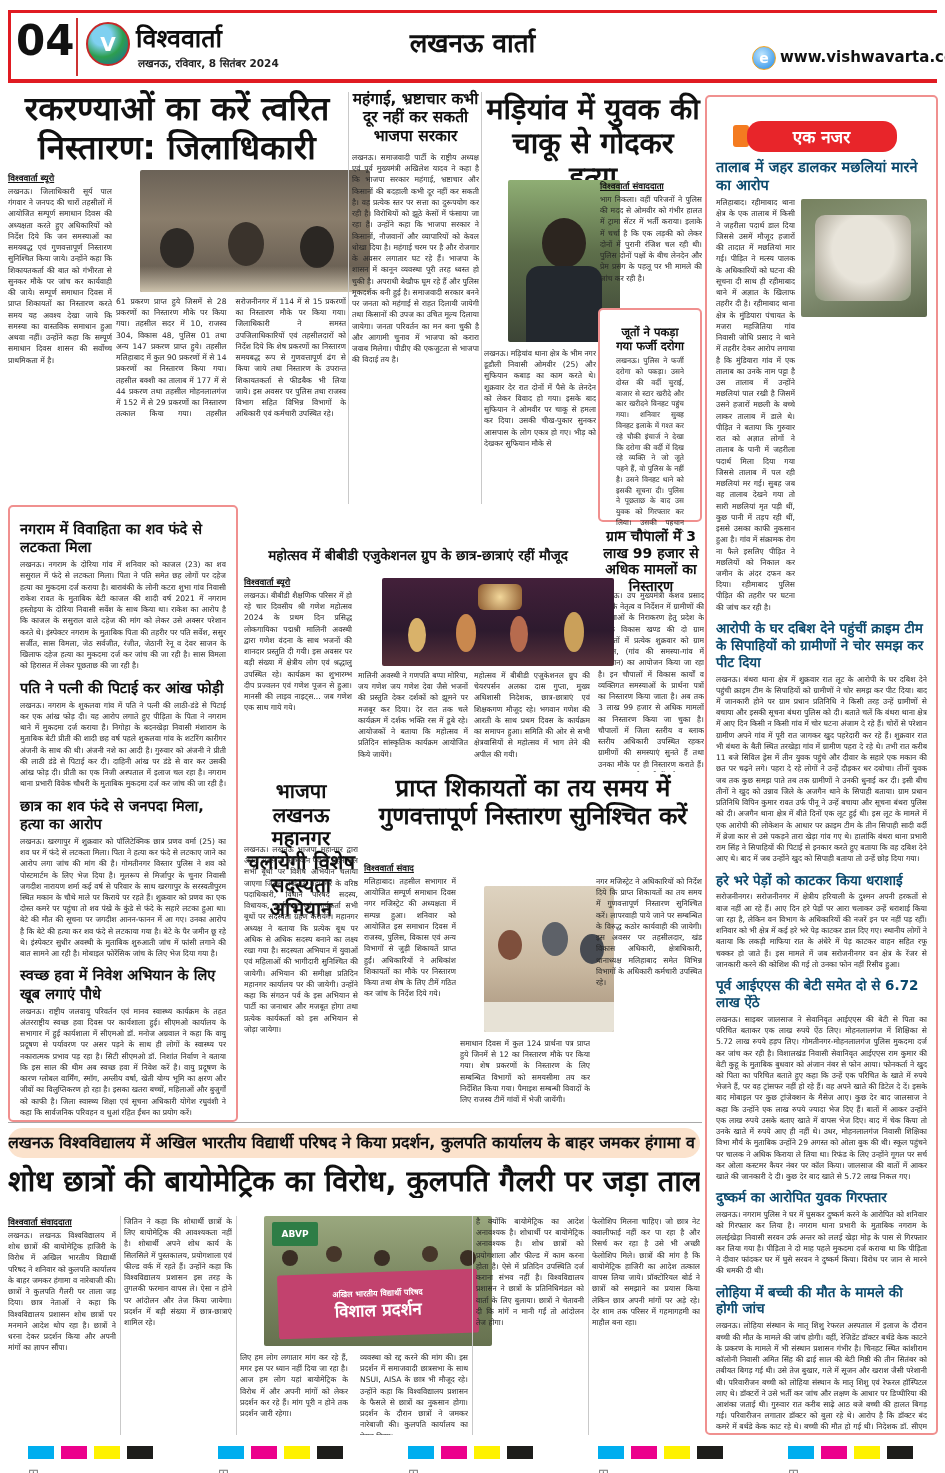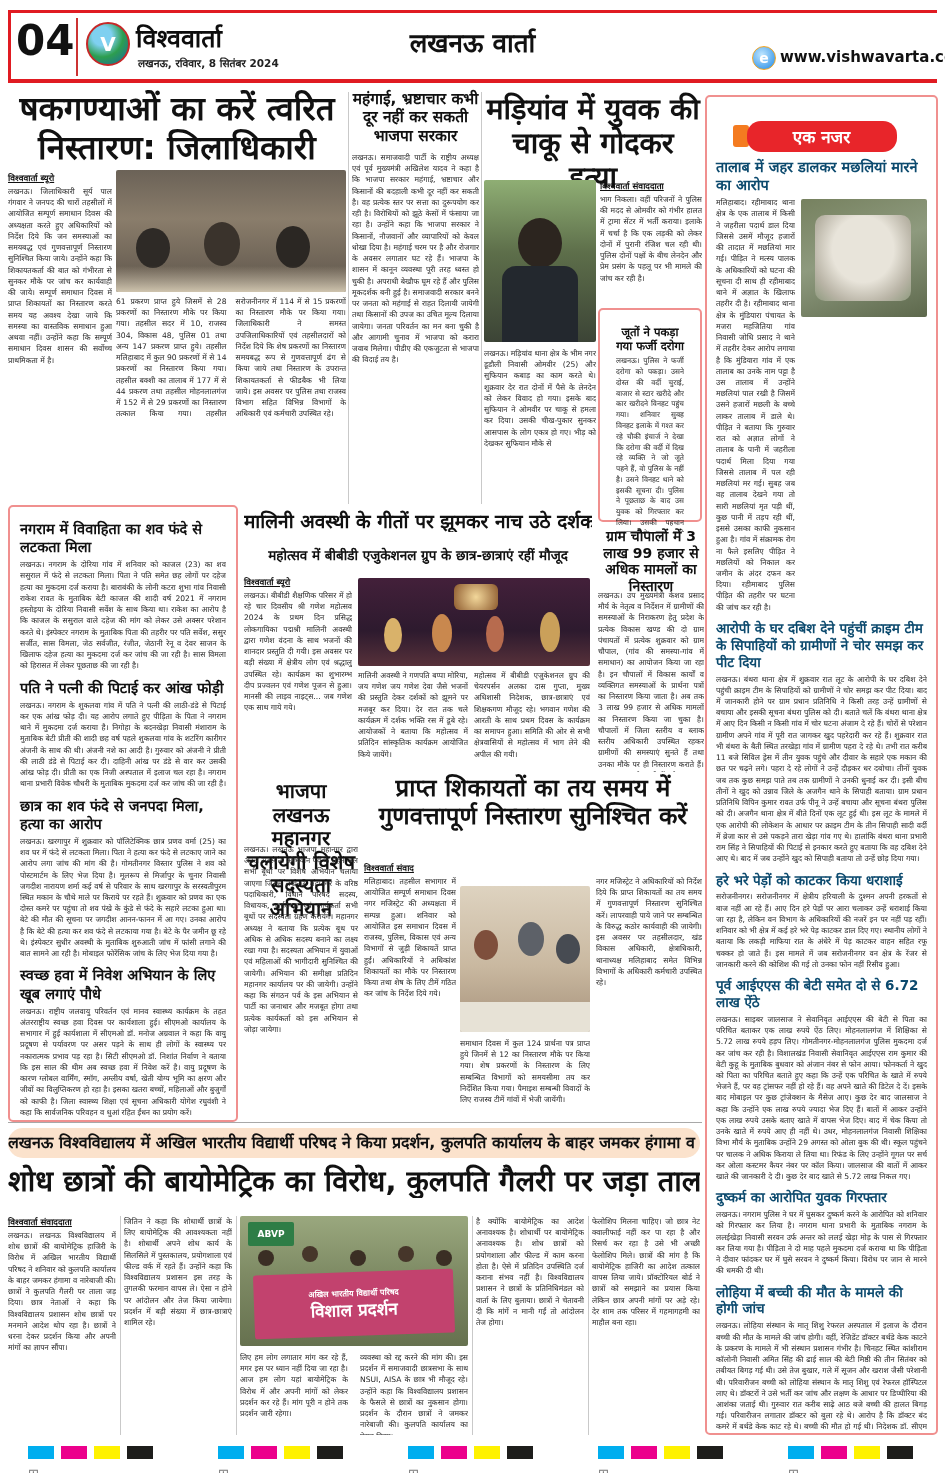--- a/index.html
+++ b/index.html
@@ -6,21 +6,21 @@
   #paper{position:relative;width:945px;height:1473px;background:#ffffff;margin:0 auto;
          font-family:"DejaVu Sans","Liberation Sans",sans-serif;color:#1c1c1c;overflow:hidden;}
   .abs{position:absolute;}
   .red{background:#e01b22;}
   .hl{font-weight:bold;color:#111;text-align:center;line-height:1.18;}
   .body-txt{font-size:7.6px;line-height:1.48;text-align:justify;color:#262626;overflow:hidden;}
   .byline{font-weight:bold;font-size:8.6px;color:#101010;text-decoration:underline;}
   .pinkbox{border:2px solid #f0908f;border-radius:5px;background:#fff;}
   .vrule{width:1px;background:#c9c9c9;}
   .hrule{height:1px;background:#a8a8a8;}
-  .photo{overflow:hidden;border-radius:2px;}
+  .photo{overflow:hidden;border-radius:2px;margin-left:24px;}
   .nowrap{white-space:nowrap;overflow:hidden;}
   .eknazar-art{margin:0 0 7px 0;}
   .eknazar-art h3{font-size:13.5px;font-weight:bold;margin:6px 0 3px 0;line-height:1.25;color:#0c4a6e;}
   .eknazar-art p{margin:0;}
   .leftbox-art h3{font-size:14.5px;font-weight:bold;margin:7px 0 3px 0;line-height:1.25;color:#111;}
   .leftbox-art p{margin:0;}
   .sw{width:26px;height:13px;display:inline-block;margin-right:7px;}
   .sw-c{background:#00aeef}.sw-m{background:#ec008c}.sw-y{background:#fff200}.sw-k{background:#1d1d1b}
   .regmark{color:#777;font-size:13px;letter-spacing:2px;}
   .silh{position:absolute;border-radius:50%;}
@@ -44,21 +44,21 @@
   <div class="abs" style="left:136px;top:20px;font-size:25px;font-weight:bold;color:#0d0d0d">विश्ववार्ता</div>
   <div class="abs" style="left:138px;top:56px;font-size:10.5px;font-weight:bold;color:#222">लखनऊ,  रविवार, 8 सितंबर 2024</div>
 
   <div class="abs hl" style="left:330px;top:28px;width:285px;font-size:26px">लखनऊ वार्ता</div>
 
   <div class="abs" style="left:752px;top:46px;width:22px;height:22px;border-radius:50%;
        background:radial-gradient(circle at 40% 35%,#bfe6ff,#1e88e5);display:flex;align-items:center;justify-content:center;
        color:#fff;font-weight:bold;font-size:14px;border:1px solid #f5a623">e</div>
   <div class="abs" style="left:780px;top:48px;font-size:15px;font-weight:bold;color:#111">www.vishwavarta.com</div>
 
-  <div class="abs hl" style="left:8px;top:90px;width:338px;font-size:33px">षकगण्याओं का करें त्वरित निस्तारण: जिलाधिकारी</div>
+  <div class="abs hl" style="left:8px;top:90px;width:338px;font-size:33px">रकरण्याओं का करें त्वरित निस्तारण: जिलाधिकारी</div>
   <div class="abs byline" style="left:8px;top:172px;width:104px">विश्ववार्ता ब्यूरो</div>
   <div class="abs body-txt" style="left:8px;top:186px;width:104px;height:318px">लखनऊ। जिलाधिकारी सूर्य पाल गंगवार ने जनपद की चारों तहसीलों में आयोजित सम्पूर्ण समाधान दिवस की अध्यक्षता करते हुए अधिकारियों को निर्देश दिये कि जन समस्याओं का समयबद्ध एवं गुणवत्तापूर्ण निस्तारण सुनिश्चित किया जाये। उन्होंने कहा कि शिकायतकर्ता की बात को गंभीरता से सुनकर मौके पर जांच कर कार्यवाही की जाये। सम्पूर्ण समाधान दिवस में प्राप्त शिकायतों का निस्तारण करते समय यह अवश्य देखा जाये कि समस्या का वास्तविक समाधान हुआ अथवा नहीं। उन्होंने कहा कि सम्पूर्ण समाधान दिवस शासन की सर्वोच्च प्राथमिकता में है।</div>
   <div class="abs photo" style="left:116px;top:170px;width:230px;height:122px;
        background:linear-gradient(180deg,#6b6257 0%,#8a7d6b 40%,#5d544a 100%)">
     <div class="silh" style="left:20px;top:58px;width:34px;height:40px;background:#2e2a26"></div>
     <div class="silh" style="left:88px;top:52px;width:36px;height:44px;background:#3a332c"></div>
     <div class="silh" style="left:160px;top:56px;width:34px;height:42px;background:#2b2723"></div>
     <div class="abs" style="left:0;bottom:0;width:100%;height:26px;background:linear-gradient(180deg,transparent,#cfc4ae)"></div>
   </div>
   <div class="abs body-txt" style="left:116px;top:296px;width:230px;height:208px;column-count:2;column-gap:9px">61 प्रकरण प्राप्त हुये जिसमें से 28 प्रकरणों का निस्तारण मौके पर किया गया। तहसील सदर में 10, राजस्व 304, विकास 48, पुलिस 01 तथा अन्य 147 प्रकरण प्राप्त हुये। तहसील मलिहाबाद में कुल 90 प्रकरणों में से 14 प्रकरणों का निस्तारण किया गया। तहसील बक्शी का तालाब में 177 में से 44 प्रकरण तथा तहसील मोहनलालगंज में 152 में से 29 प्रकरणों का निस्तारण तत्काल किया गया। तहसील सरोजनीनगर में 114 में से 15 प्रकरणों का निस्तारण मौके पर किया गया। जिलाधिकारी ने समस्त उपजिलाधिकारियों एवं तहसीलदारों को निर्देश दिये कि शेष प्रकरणों का निस्तारण समयबद्ध रूप से गुणवत्तापूर्ण ढंग से किया जाये तथा निस्तारण के उपरान्त शिकायतकर्ता से फीडबैक भी लिया जाये। इस अवसर पर पुलिस तथा राजस्व विभाग सहित विभिन्न विभागों के अधिकारी एवं कर्मचारी उपस्थित रहे।</div>
@@ -81,21 +81,20 @@
   <div class="abs body-txt" style="left:484px;top:348px;width:112px;height:156px">लखनऊ। मड़ियांव थाना क्षेत्र के भीम नगर डूडौली निवासी ओमवीर (25) और सुफियान कबाड़ का काम करते थे। शुक्रवार देर रात दोनों में पैसे के लेनदेन को लेकर विवाद हो गया। इसके बाद सुफियान ने ओमवीर पर चाकू से हमला कर दिया। उसकी चीख-पुकार सुनकर आसपास के लोग एकत्र हो गए। भीड़ को देखकर सुफियान मौके से</div>
 
   <div class="abs pinkbox" style="left:598px;top:308px;width:104px;height:214px;padding:16px;box-sizing:border-box">
     <div class="hl" style="font-size:11.5px;margin-bottom:3px">जूतों ने पकड़ा गया फर्जी दरोगा</div>
     <div class="body-txt" style="font-size:7.3px;height:176px">लखनऊ। पुलिस ने फर्जी दरोगा को पकड़ा। उसने दोस्त की वर्दी चुराई, बाजार से स्टार खरीदे और कार खरीदने विनहट पहुंच गया। शनिवार सुबह विनहट इलाके में गश्त कर रहे चौकी इंचार्ज ने देखा कि दरोगा की वर्दी में दिख रहे व्यक्ति ने जो जूते पहने हैं, वो पुलिस के नहीं है। उसने विनहट थाने को इसकी सूचना दी। पुलिस ने पूछताछ के बाद उस युवक को गिरफ्तार कर लिया। उसकी पहचान बहराइच के रहने वाले सोमिल सिंह (22) के रूप में हुई। इंस्पेक्टर विनहट अश्विनी कुमार चतुर्वेदी ने बताया- गश्त के दौरान चौकी इंचार्ज जावेद को एक ढाबे के पास संदिग्ध युवक दिखाई पड़ा।</div>
   </div>
 
   <div class="abs hl" style="left:598px;top:528px;width:106px;font-size:14px">ग्राम चौपालों में 3 लाख 99 हजार से अधिक मामलों का निस्तारण</div>
   <div class="abs body-txt" style="left:598px;top:590px;width:106px;height:182px">लखनऊ। उप मुख्यमंत्री केशव प्रसाद मौर्य के नेतृत्व व निर्देशन में ग्रामीणों की समस्याओं के निराकरण हेतु प्रदेश के प्रत्येक विकास खण्ड की दो ग्राम पंचायतों में प्रत्येक शुक्रवार को ग्राम चौपाल, (गांव की समस्या-गांव में समाधान) का आयोजन किया जा रहा है। इन चौपालों में विकास कार्यों व व्यक्तिगत समस्याओं के प्रार्थना पत्रों का निस्तारण किया जाता है। अब तक 3 लाख 99 हजार से अधिक मामलों का निस्तारण किया जा चुका है। चौपालों में जिला स्तरीय व ब्लाक स्तरीय अधिकारी उपस्थित रहकर ग्रामीणों की समस्याएं सुनते हैं तथा उनका मौके पर ही निस्तारण कराते हैं। इस व्यवस्था से ग्रामीणों को ब्लाक व जिला मुख्यालय के चक्कर नहीं लगाने पड़ते।</div>
 
-  <div class="abs hl nowrap" style="left:244px;top:510px;width:348px;font-size:19px">मालिनी अवस्थी के गीतों पर झूमकर नाच उठे दर्शक</div>
   <div class="abs hl" style="left:244px;top:548px;width:348px;font-size:13.5px">महोत्सव में बीबीडी एजुकेशनल ग्रुप के छात्र-छात्राएं रहीं मौजूद</div>
   <div class="abs byline" style="left:244px;top:576px;width:108px">विश्ववार्ता ब्यूरो</div>
   <div class="abs body-txt" style="left:244px;top:590px;width:108px;height:184px">लखनऊ। बीबीडी शैक्षणिक परिसर में हो रहे चार दिवसीय श्री गणेश महोत्सव 2024 के प्रथम दिन प्रसिद्ध लोकगायिका पद्मश्री मालिनी अवस्थी द्वारा गणेश वंदना के साथ भजनों की शानदार प्रस्तुति दी गयी। इस अवसर पर बड़ी संख्या में क्षेत्रीय लोग एवं श्रद्धालु उपस्थित रहे। कार्यक्रम का शुभारम्भ दीप प्रज्वलन एवं गणेश पूजन से हुआ। मानसी की लाइव नाइट्स... जब गणेश एक साथ गाये गये।</div>
   <div class="abs photo" style="left:358px;top:578px;width:232px;height:88px;
        background:linear-gradient(180deg,#43203a 0%,#2d1a2e 60%,#57313a 100%)">
     <div class="silh" style="left:26px;top:40px;width:18px;height:34px;background:#d9b26a"></div>
     <div class="silh" style="left:74px;top:36px;width:20px;height:38px;background:#c9884e"></div>
     <div class="silh" style="left:128px;top:38px;width:18px;height:36px;background:#b76b4e"></div>
     <div class="silh" style="left:182px;top:34px;width:20px;height:40px;background:#caa05a"></div>
     <div class="abs" style="left:96px;top:6px;width:44px;height:26px;border-radius:6px;background:radial-gradient(circle,#f2d79a,#8d5a2e)"></div>

